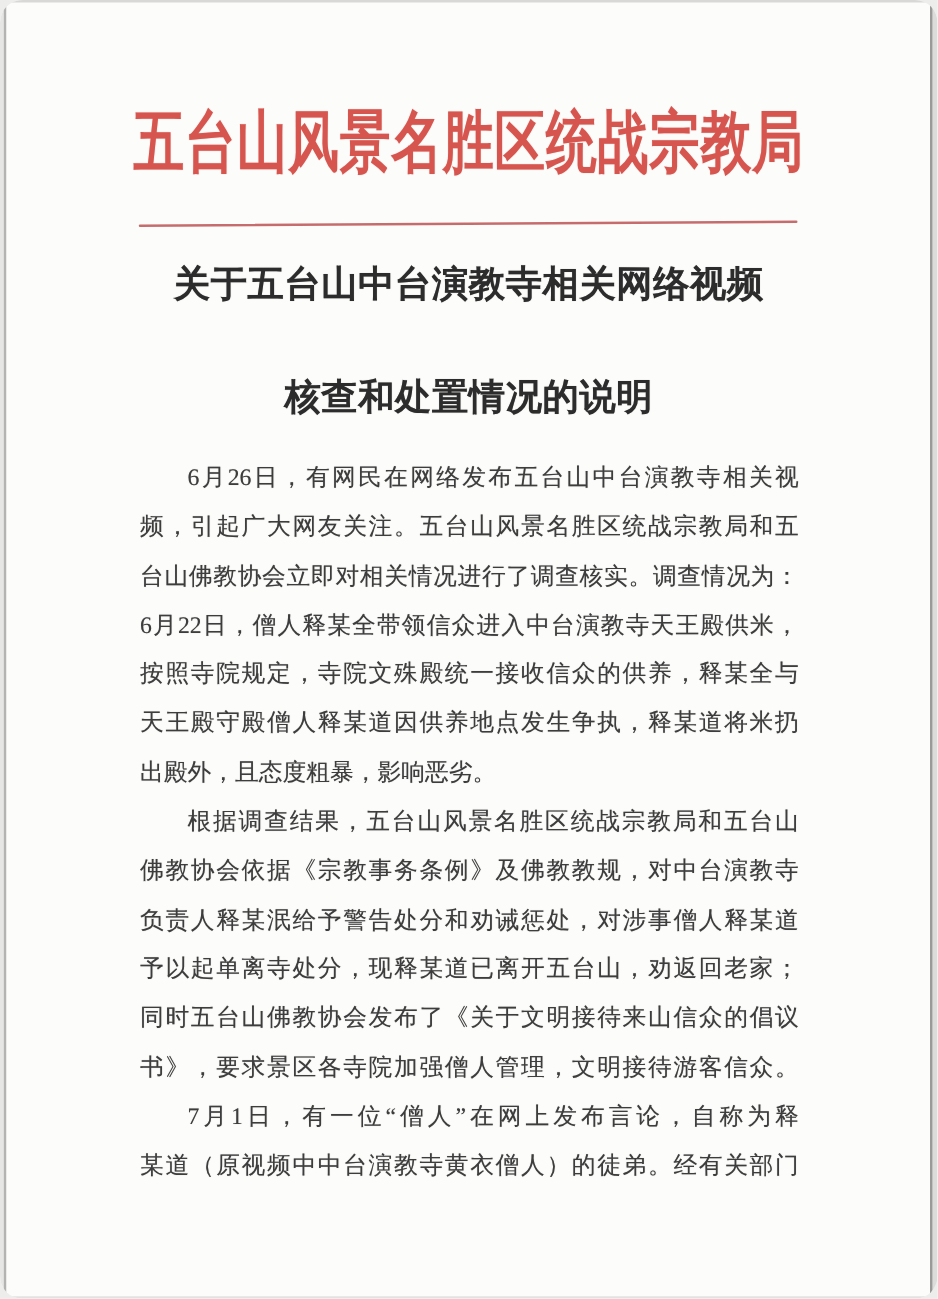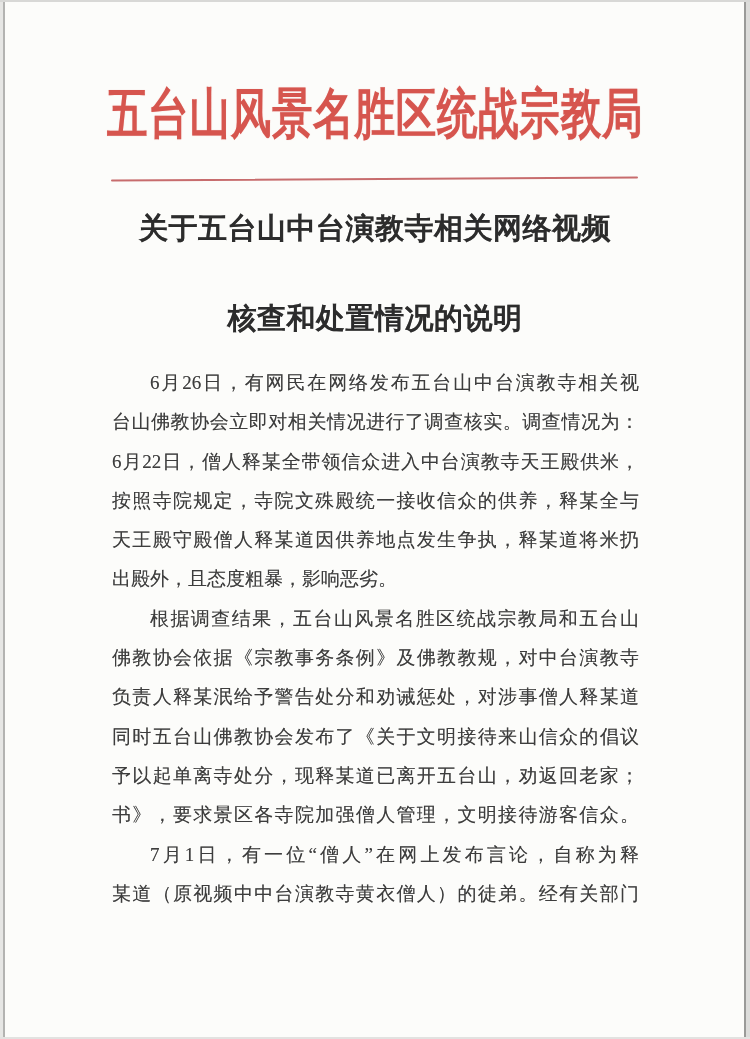--- a/index.html
+++ b/index.html
@@ -7,20 +7,21 @@
     padding: 0;
     background: #ededeb;
   }
   .page {
     position: relative;
     width: 750px;
     height: 1039px;
     background: #fcfcfa;
     overflow: hidden;
     font-family: "Liberation Serif", "DejaVu Serif", serif;
+    border-radius: 18px;
   }
   
   .edge { position: absolute; pointer-events: none; }
   .e-left-soft  { left: 0; top: 0; bottom: 0; width: 3px;  background: #e6e6e4; }
   .e-left-line  { left: 3px; top: 0; bottom: 0; width: 2px; background: #b3b3b1; }
   .e-right-soft { right: 0; top: 0; bottom: 0; width: 4px; background: #dcdcda; }
   .e-right-line { right: 4px; top: 0; bottom: 0; width: 2px; background: #9a9a98; }
   .e-top        { top: 0; left: 0; right: 0; height: 2px;  background: #d8d8d6; }
   .e-bottom     { bottom: 0; left: 0; right: 0; height: 2px; background: #e2e2e0; }
 
@@ -103,28 +104,29 @@
   <div class="letterhead">五台山风景名胜区统战宗教局</div>
 
   <div class="red-rule"></div>
 
   <div class="title-line title-1">关于五台山中台演教寺相关网络视频</div>
 
   <div class="title-line title-2">核查和处置情况的说明</div>
 
   <div class="body-block">
       <div class="bline indent">6月26日，有网民在网络发布五台山中台演教寺相关视</div>
+      <div class="bline">频，引起广大网友关注。五台山风景名胜区统战宗教局和五</div>
       <div class="bline">台山佛教协会立即对相关情况进行了调查核实。调查情况为：</div>
       <div class="bline">6月22日，僧人释某全带领信众进入中台演教寺天王殿供米，</div>
       <div class="bline">按照寺院规定，寺院文殊殿统一接收信众的供养，释某全与</div>
       <div class="bline">天王殿守殿僧人释某道因供养地点发生争执，释某道将米扔</div>
       <div class="bline short">出殿外，且态度粗暴，影响恶劣。</div>
       <div class="bline indent">根据调查结果，五台山风景名胜区统战宗教局和五台山</div>
       <div class="bline">佛教协会依据《宗教事务条例》及佛教教规，对中台演教寺</div>
       <div class="bline">负责人释某泯给予警告处分和劝诫惩处，对涉事僧人释某道</div>
+      <div class="bline">予以起单离寺处分，现释某道已离开五台山，劝返回老家；</div>
       <div class="bline">同时五台山佛教协会发布了《关于文明接待来山信众的倡议</div>
-      <div class="bline">予以起单离寺处分，现释某道已离开五台山，劝返回老家；</div>
       <div class="bline">书》，要求景区各寺院加强僧人管理，文明接待游客信众。</div>
       <div class="bline indent">7月1日，有一位“僧人”在网上发布言论，自称为释</div>
       <div class="bline">某道（原视频中中台演教寺黄衣僧人）的徒弟。经有关部门</div>
     </div>
 
 </div>
 
 </body></html>

